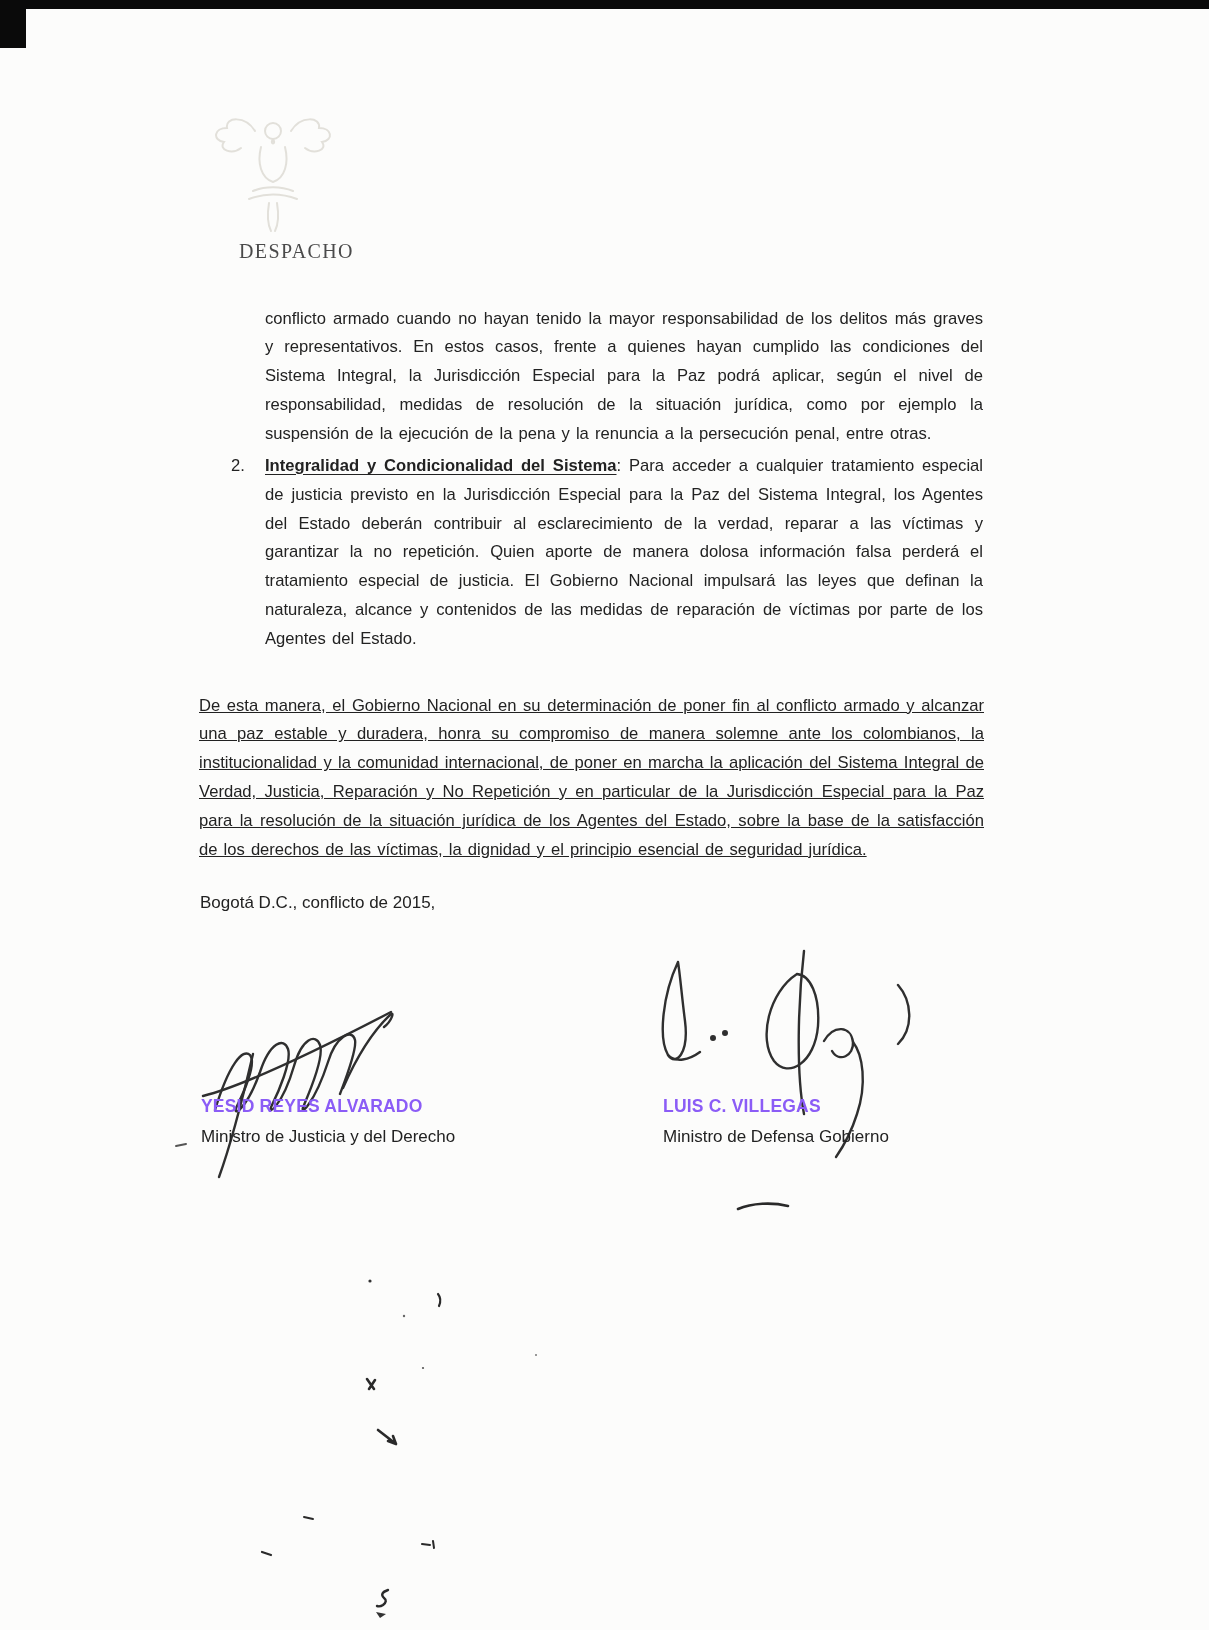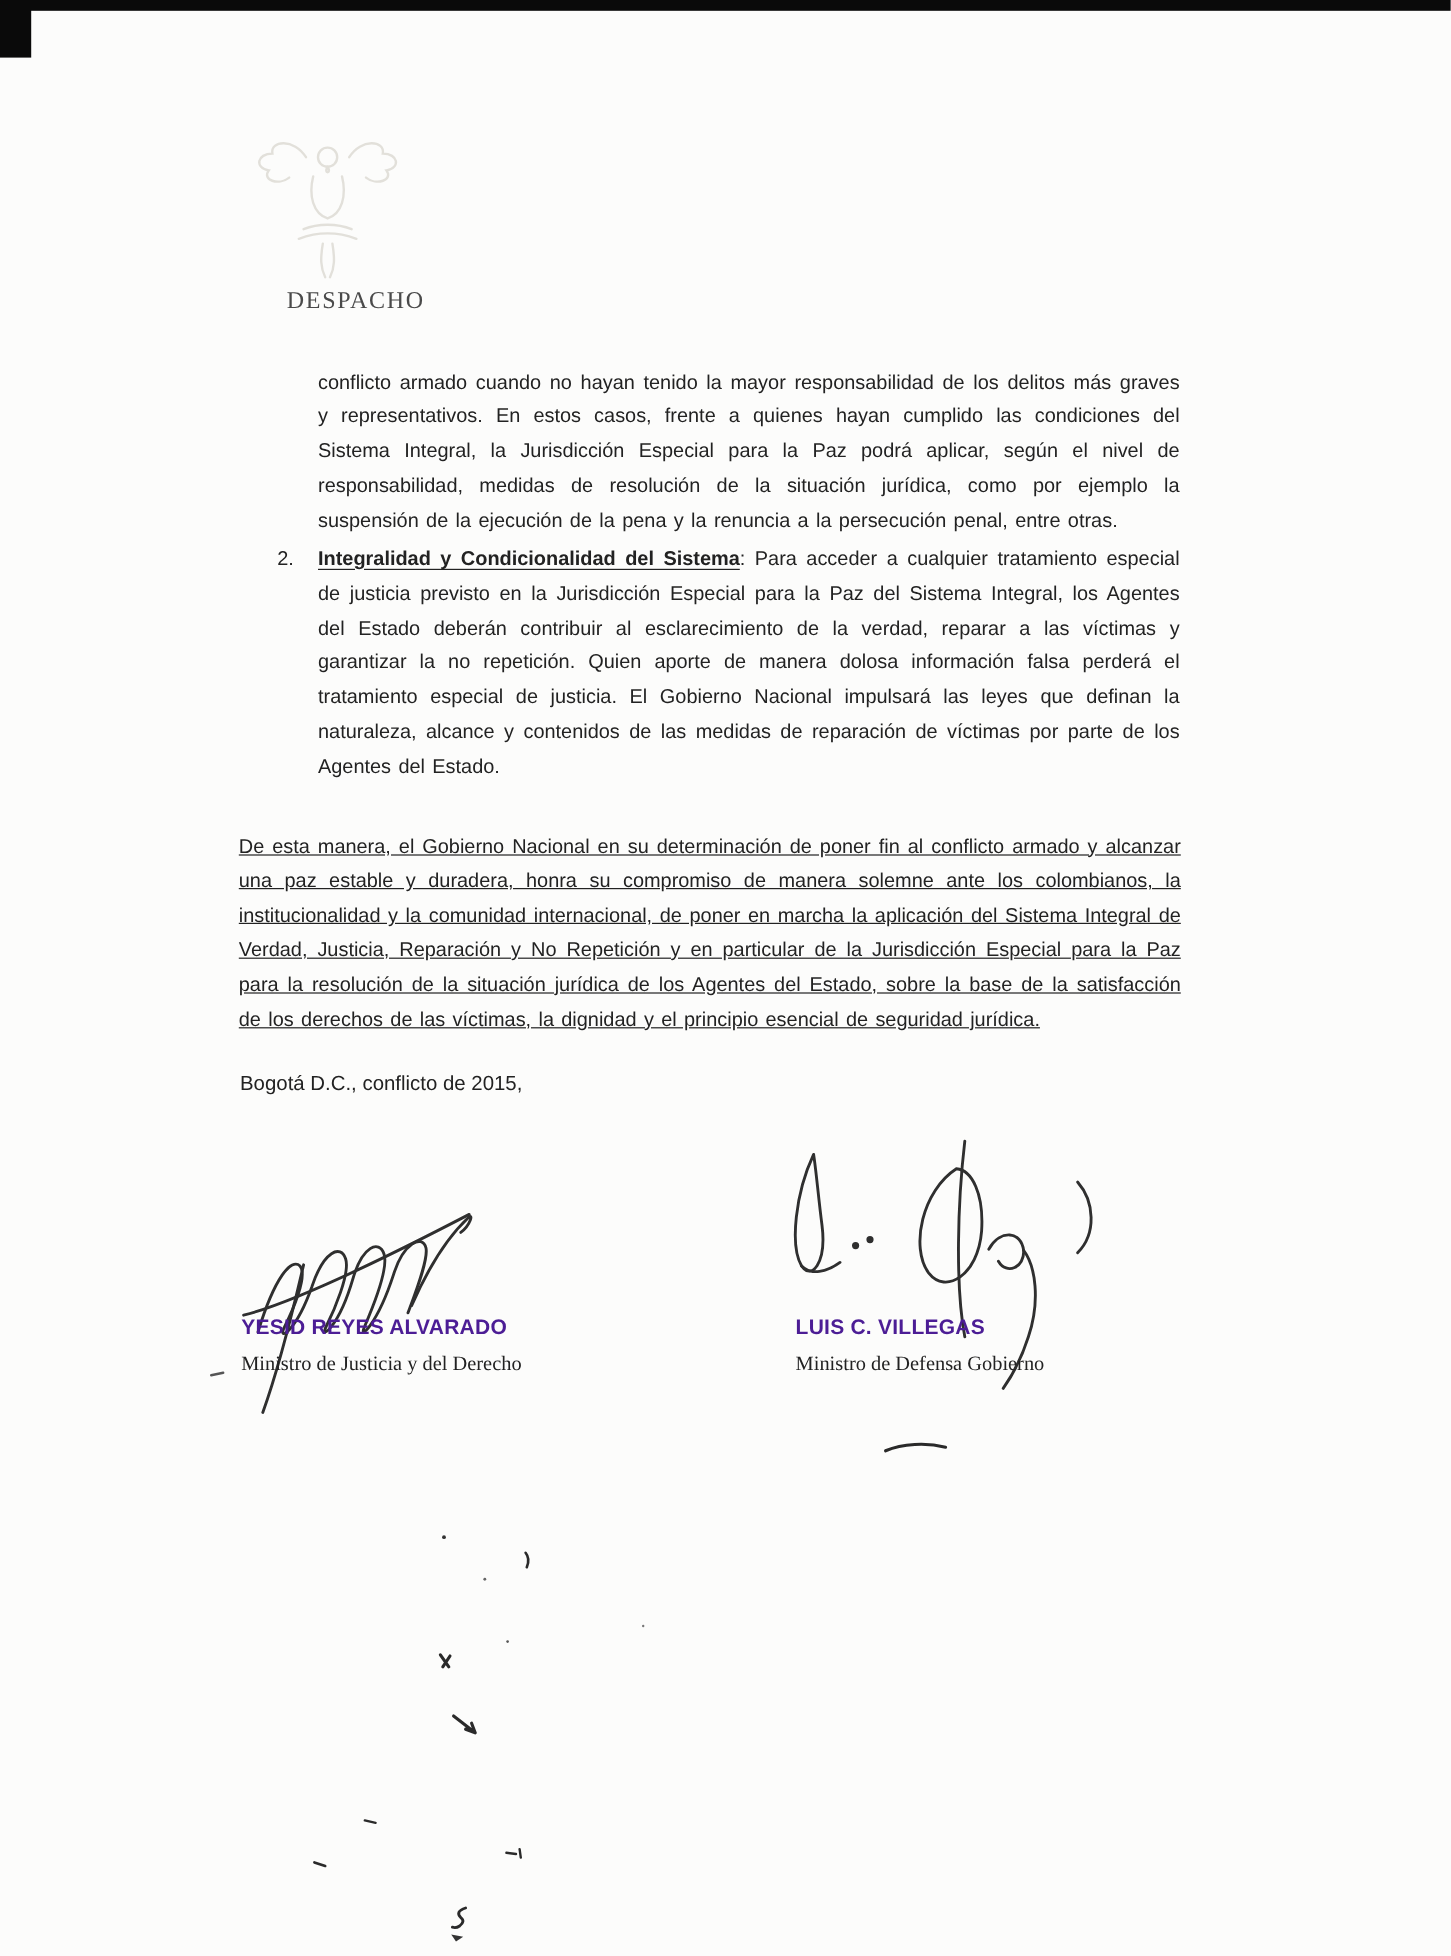--- a/index.html
+++ b/index.html
@@ -39,23 +39,23 @@
   .p-continuation{left:265px;top:288px;width:718px;}
   .item10{left:231px;top:452px;width:752px;display:flex;}
   .item10 .num{flex:0 0 34px;line-height:28.8px;font-size:16.6px;color:#222;}
   .item10 .txt{flex:1 1 auto;}
   .underlined{text-decoration:underline;text-underline-offset:3px;font-weight:bold;}
   .p-closing{left:199px;top:675px;width:785px;text-decoration:underline;}
 
   .dateline{left:200px;top:893px;font-size:17px;color:#222;white-space:nowrap;}
 
   .sig-name{
-    font-weight:bold;font-size:17.5px;letter-spacing:0.2px;color:#4c1d95;white-space:nowrap;text-align:center;
+    font-weight:bold;font-size:17.5px;letter-spacing:0.2px;color:#8b5cf6;white-space:nowrap;text-align:center;
   }
-  .sig-title{font-size:17px;color:#222;white-space:nowrap;font-family:Liberation Serif, serif;}
+  .sig-title{font-size:17px;color:#222;white-space:nowrap;}
   .sig-name-left{left:201px;top:1096px;}
   .sig-title-left{left:201px;top:1127px;}
   .sig-name-right{left:663px;top:1096px;}
   .sig-title-right{left:663px;top:1127px;}
 
   svg{display:block;}
   .seal{left:203px;top:101px;}
   .sig-left{left:193px;top:992px;}
   .sig-right{left:645px;top:942px;}
   .artifacts{left:0;top:0;}

